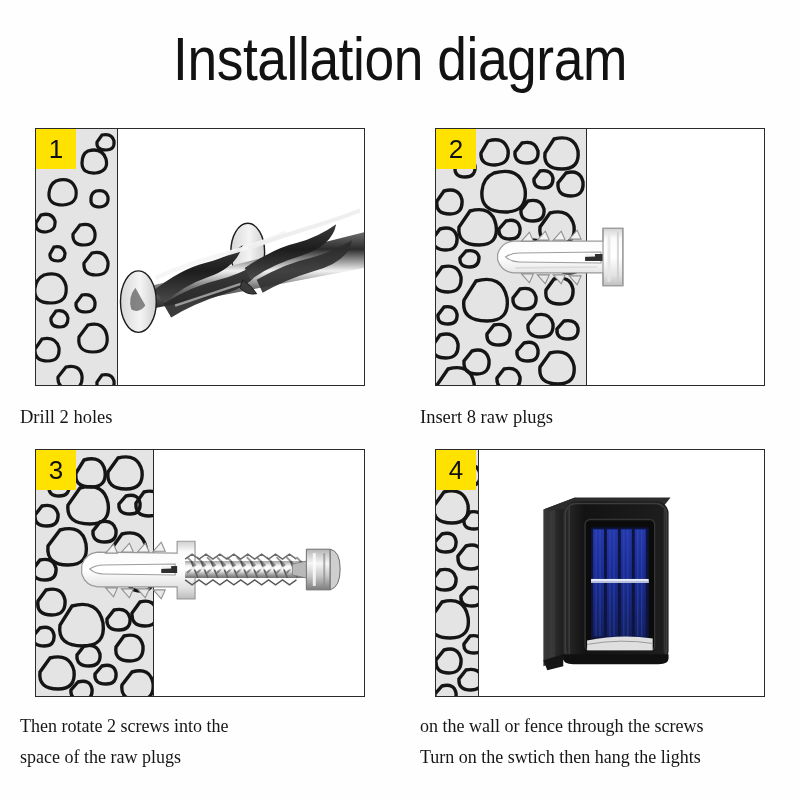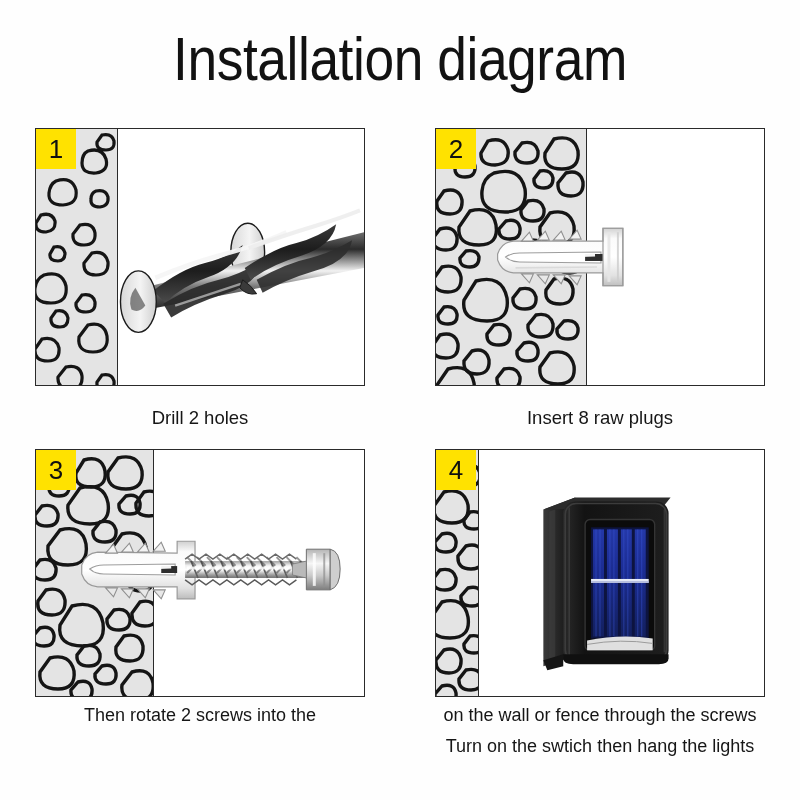--- a/index.html
+++ b/index.html
@@ -105,27 +105,27 @@
     inset: 0;
     z-index: 4;
     pointer-events: none;
   }
   .art svg { display: block; width: 100%; height: 100%; }
 
   
   .caption {
     margin-top: 16px;
     width: 360px;
-    text-align: center;
+    text-align: left;
     font-size: 18.5px;
     line-height: 31px;
     color: #161616;
-    font-family: Liberation Sans, sans-serif;
-  }
-  .row2 .caption { margin-top: 3px; font-size: 18px; }
+    font-family: Liberation Serif, serif;
+  }
+  .row2 .caption { margin-top: 14px; font-size: 18px; }
   .caption .line { display: block; }
 </style>
 </head>
 <body>
 
 <div class="page">
 
   <div class="title">Installation diagram</div>
 
   <div class="steps">
@@ -420,20 +420,21 @@
               <path d="M272 112 L272 129 L258 126 L258 115 Z" fill="#b9b9b9" stroke="#777" stroke-width="0.8"></path>
               <path d="M296 100 q10 2 10 20 q0 18 -10 21 Z" fill="#cfcfcf" stroke="#6e6e6e" stroke-width="1"></path>
               <path d="M280 104 L280 137" stroke="#ffffff" stroke-width="3" opacity="0.8"></path>
               <path d="M290 104 L290 137" stroke="#8e8e8e" stroke-width="2" opacity="0.7"></path>
             </svg>
           </div>
         </div>
 
         <div class="caption">
           <span class="line">Then rotate 2 screws into the</span>
+          <span class="line">space of the raw plugs</span>
         </div>
       </div>
 
       <div class="cell">
         <div class="panel">
 
           <div class="wall" style="width:13%">
             <svg width="43" height="248" viewBox="0 0 43 248" preserveAspectRatio="none">
               <g fill="none" stroke="#151515" stroke-width="3.4" stroke-linecap="round">
                 <path d="M30 16 q12 -3 14 8 q1 12 -11 12 q-12 0 -11 -11 Z"></path>

